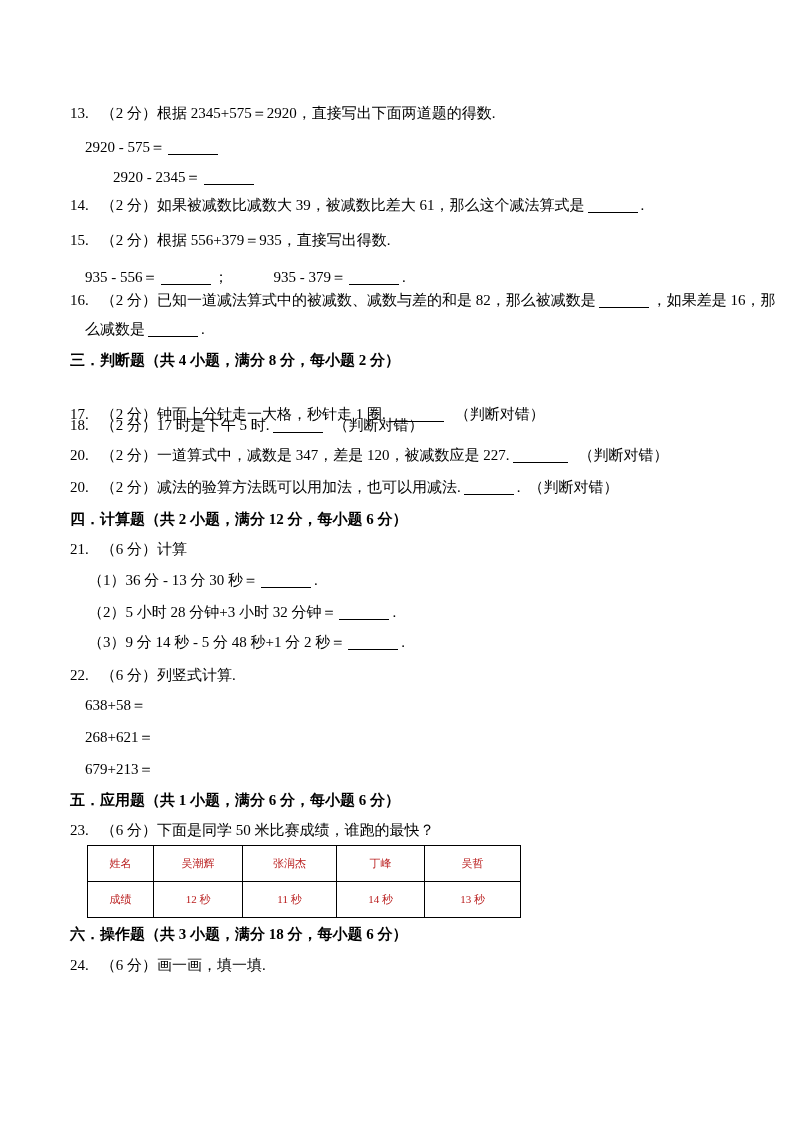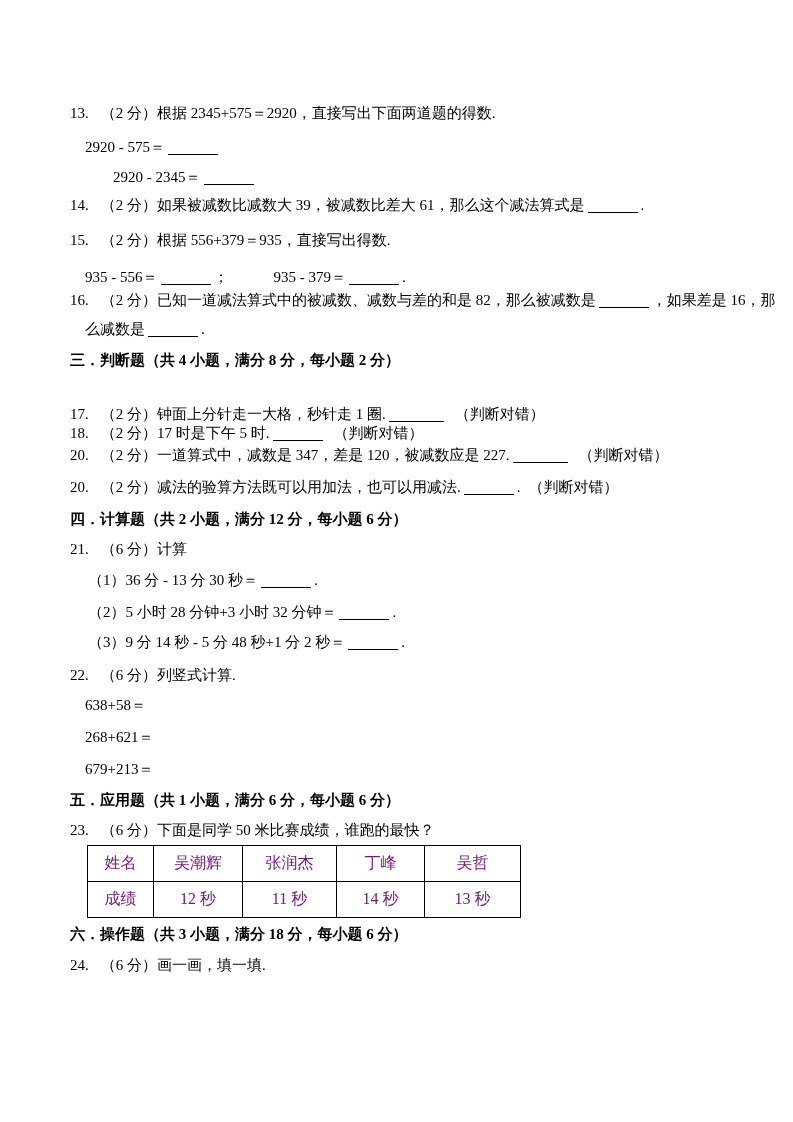--- a/index.html
+++ b/index.html
@@ -13,21 +13,21 @@
   .sec{font-weight:700;}
   .blank{
     display:inline-block;width:50px;height:14px;
     border-bottom:1px solid #000;margin:0 3px;vertical-align:-3px;
   }
   .blank.wide{width:55px;}
   .spacer{display:inline-block;width:45px;}
   .tail{margin-left:8px;}
   table.score-table{
     position:absolute;left:87px;top:845px;border-collapse:collapse;
-    font-size:16px;color:#701a75;
+    font-size:11px;color:#b91c1c;
   }
   table.score-table td{
     border:1px solid #000;text-align:center;vertical-align:middle;
     height:35px;padding:0;
   }
   td.c0{width:65px;} td.c1{width:88px;} td.c2{width:93px;}
   td.c3{width:87px;} td.c4{width:95px;}
 </style>
 </head>
 <body>
@@ -63,21 +63,21 @@
   </div>
 
   <div class="line sec" style="left:70px;top:350px;">
     <span>三．判断题（共 4 小题，满分 8 分，每小题 2 分）</span>
   </div>
 
   <div class="line" style="left:70px;top:384px;margin-top:20px;">
     <span class="qnum">17.</span><span>（2 分）钟面上分针走一大格，秒针走 1 圈.</span><span class="blank wide"></span><span class="tail">（判断对错）</span>
   </div>
 
-  <div class="line" style="left:70px;top:415px;margin-top:8px;">
+  <div class="line" style="left:70px;top:415px;">
     <span class="qnum">18.</span><span>（2 分）17 时是下午 5 时.</span><span class="blank"></span><span class="tail">（判断对错）</span>
   </div>
 
   <div class="line" style="left:70px;top:445px;">
     <span class="qnum">20.</span><span>（2 分）一道算式中，减数是 347，差是 120，被减数应是 227.</span><span class="blank wide"></span><span class="tail">（判断对错）</span>
   </div>
 
   <div class="line" style="left:70px;top:477px;">
     <span class="qnum">20.</span><span>（2 分）减法的验算方法既可以用加法，也可以用减法.</span><span class="blank"></span><span>.</span><span class="tail">（判断对错）</span>
   </div>

